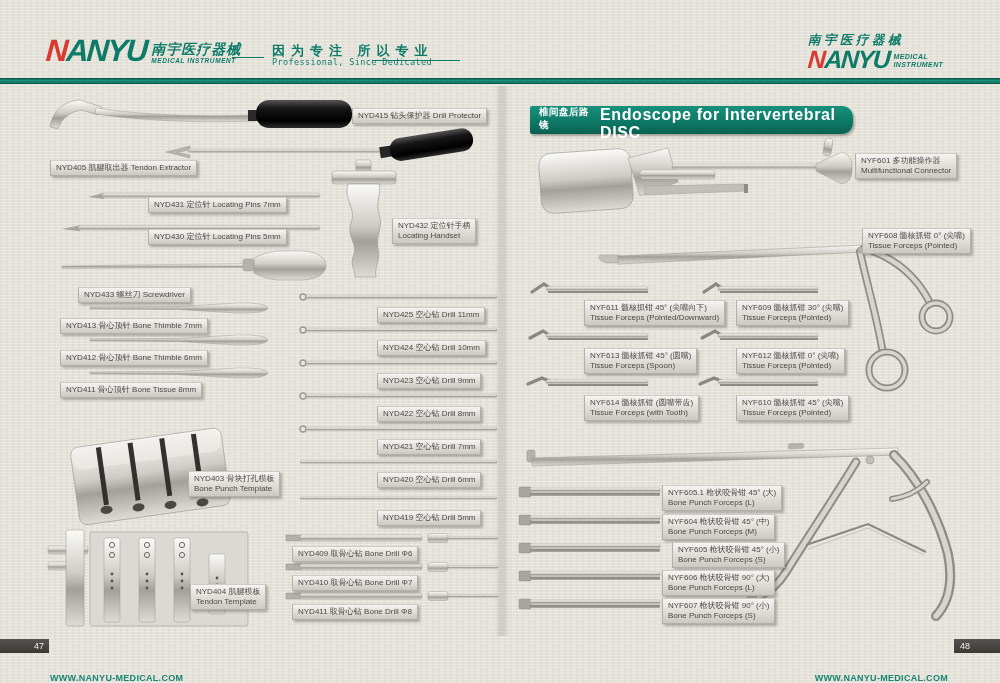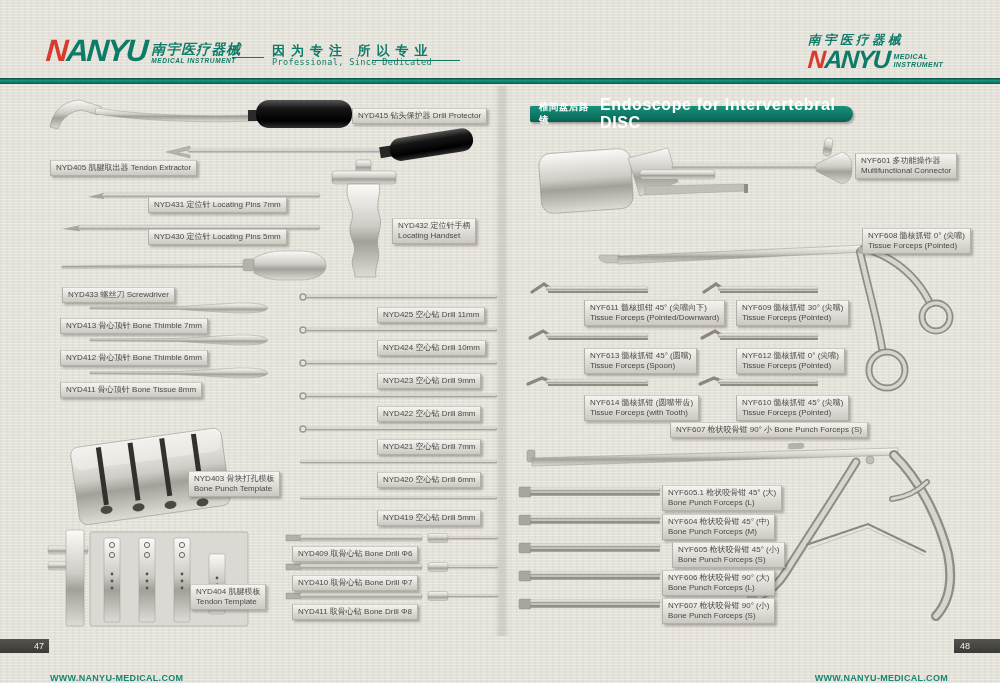--- a/index.html
+++ b/index.html
@@ -33,25 +33,25 @@
   .logoRsub{font-weight:bold;font-style:italic;font-size:7px;color:#0e7b68;line-height:8px;margin-left:4px;padding-bottom:2px;letter-spacing:.4px;}
   
   .label{
     position:absolute;z-index:3;white-space:nowrap;
     background:linear-gradient(180deg,#f5f4f1 0%,#dedcd6 55%,#ccc9c2 100%);
     border:1px solid #b3b0a8;border-top-color:#cfccc5;
     box-shadow:1.5px 2px 2.5px rgba(75,72,64,.38);
     color:#4b4a46;font-size:8px;line-height:10px;padding:2px 5px;
   }
   .banner{
-    position:absolute;left:530px;top:106px;width:314px;height:16px;z-index:3;
+    position:absolute;left:530px;top:106px;width:314px;height:28px;z-index:3;
     background:linear-gradient(180deg,#17917c,#0c7260 70%,#0a5f50);
     border-radius:2px 11px 11px 2px;
     box-shadow:1.5px 2px 2.5px rgba(60,58,50,.4);
-    display:flex;align-items:center;padding-left:9px;color:#ffffff;
+    display:flex;padding-left:9px;color:#ffffff;
   }
   .banner .cn{font-weight:bold;font-size:9.5px;margin-right:7px;letter-spacing:.5px;}
   .banner .en{font-weight:bold;font-size:16px;letter-spacing:.6px;}
   
   .pagebar{position:absolute;top:639px;height:14px;background:linear-gradient(180deg,#565450,#3b3935);color:#f0efec;
     font-size:9px;line-height:14px;z-index:3;}
   .pagebar.left{left:0;width:44px;text-align:right;padding-right:5px;}
   .pagebar.right{left:954px;width:46px;text-align:left;padding-left:6px;}
   .site{position:absolute;top:641px;color:#178672;font-size:9px;font-weight:bold;letter-spacing:.3px;z-index:3;margin-top:32px;}
   .site.left{left:50px;}
@@ -353,21 +353,21 @@
   </div>
 
   <div class="label" style="left:352px;top:108px;">NYD415 钻头保护器 Drill Protector</div>
   <div class="label" style="left:50px;top:160px;">NYD405 肌腱取出器 Tendon Extractor</div>
   <div class="label" style="left:148px;top:197px;">NYD431 定位针 Locating Pins  7mm</div>
   <div class="label" style="left:148px;top:229px;">NYD430 定位针 Locating Pins  5mm</div>
   <div class="label" style="left:392px;top:218px;">
     <div>NYD432 定位针手柄</div>
     <div>Locating Handset</div>
   </div>
-  <div class="label" style="left:62px;top:287px;">NYD433 螺丝刀 Screwdriver</div>
+  <div class="label" style="left:78px;top:287px;">NYD433 螺丝刀 Screwdriver</div>
   <div class="label" style="left:60px;top:318px;">NYD413 骨心顶针 Bone Thimble  7mm</div>
   <div class="label" style="left:60px;top:350px;">NYD412 骨心顶针 Bone Thimble  6mm</div>
   <div class="label" style="left:60px;top:382px;">NYD411 骨心顶针 Bone Tissue  8mm</div>
   <div class="label" style="left:377px;top:307px;">NYD425 空心钻 Drill  11mm</div>
   <div class="label" style="left:377px;top:340px;">NYD424 空心钻 Drill  10mm</div>
   <div class="label" style="left:377px;top:373px;">NYD423 空心钻 Drill  9mm</div>
   <div class="label" style="left:377px;top:406px;">NYD422 空心钻 Drill  8mm</div>
   <div class="label" style="left:377px;top:439px;">NYD421 空心钻 Drill  7mm</div>
   <div class="label" style="left:377px;top:472px;">NYD420 空心钻 Drill  6mm</div>
   <div class="label" style="left:377px;top:510px;">NYD419 空心钻 Drill  5mm</div>
@@ -408,21 +408,20 @@
     <div>Tissue Forceps (Pointed)</div>
   </div>
   <div class="label" style="left:584px;top:395px;">
     <div>NYF614 髓核抓钳 (圆嘴带齿)</div>
     <div>Tissue Forceps (with Tooth)</div>
   </div>
   <div class="label" style="left:736px;top:395px;">
     <div>NYF610 髓核抓钳 45° (尖嘴)</div>
     <div>Tissue Forceps (Pointed)</div>
   </div>
-  <div class="label" style="left:670px;top:422px;">NYF607 枪状咬骨钳 90° 小  Bone Punch Forceps (S)</div>
   <div class="label" style="left:662px;top:485px;">
     <div>NYF605.1 枪状咬骨钳 45° (大)</div>
     <div>Bone Punch Forceps (L)</div>
   </div>
   <div class="label" style="left:662px;top:514px;">
     <div>NYF604 枪状咬骨钳 45° (中)</div>
     <div>Bone Punch Forceps (M)</div>
   </div>
   <div class="label" style="left:672px;top:542px;">
     <div>NYF605 枪状咬骨钳 45° (小)</div>

